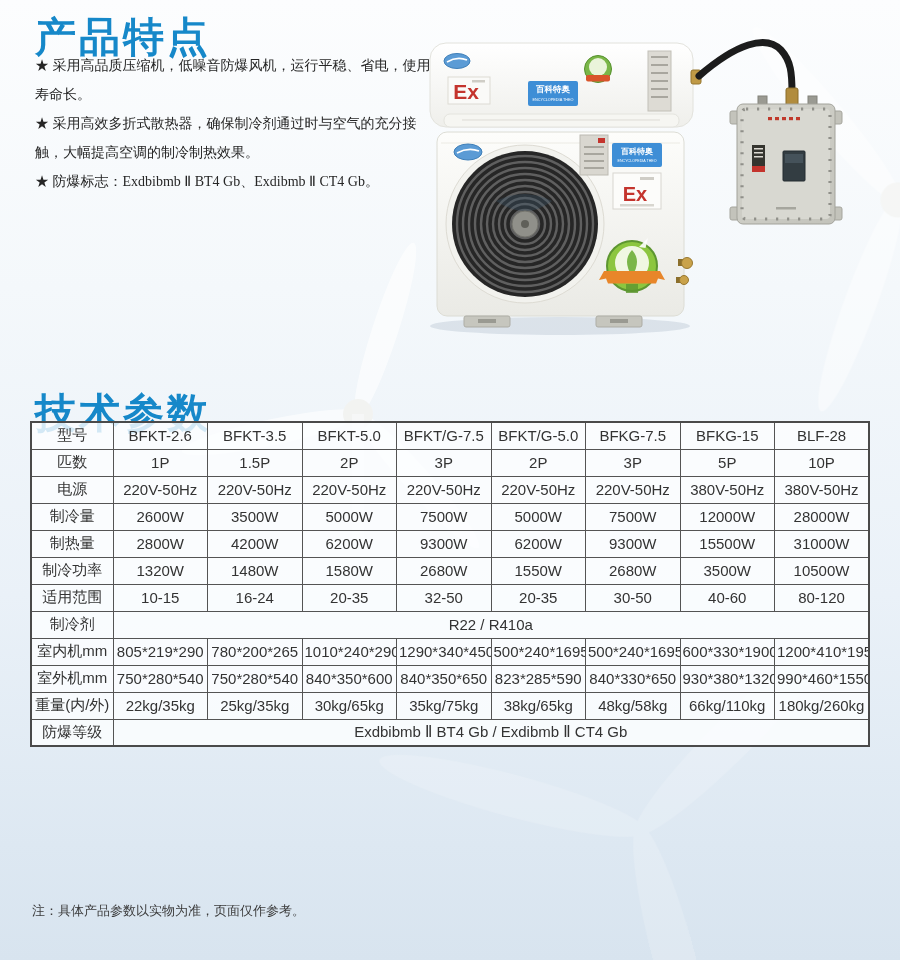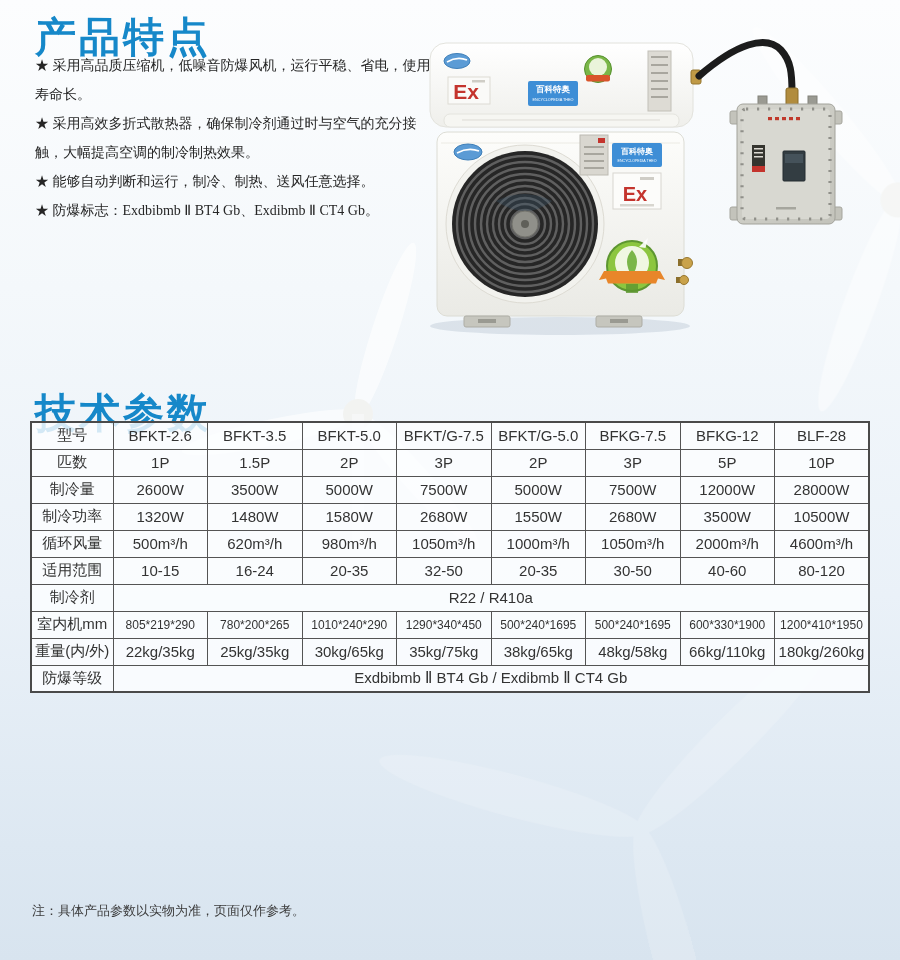--- a/index.html
+++ b/index.html
@@ -31,21 +31,21 @@
   }
   table.spec td {
     border: 1px solid #545454;
     height: 27px; padding: 0 2px;
     text-align: center; vertical-align: middle;
     font-size: 15px; color: #333;
     background: rgba(252,254,255,0.82);
     white-space: nowrap; overflow: hidden;
   }
   table.spec td.lab { font-size: 15px; }
-  table.spec td.sm { font-size: 12px; }
+  table.spec td.sm { font-size: 15px; }
   table.spec col.c-label { width: 82px; }
   .footnote {
     position: absolute; left: 32px; top: 902px; z-index: 2;
     font-size: 13px; color: #3b3b3b;
   }
 </style>
 </head>
 <body>
 
 <div class="page">
@@ -75,21 +75,20 @@
         <ellipse cx="0" cy="-88" rx="14" ry="92" transform="rotate(285)"></ellipse>
       </g>
     </g>
   </svg>
 
   <h1 class="section-title title-features">产品特点</h1>
 
   <div class="features">
       <p>★ 采用高品质压缩机，低噪音防爆风机，运行平稳、省电，使用寿命长。</p>
       <p>★ 采用高效多折式散热器，确保制冷剂通过时与空气的充分接触，大幅提高空调的制冷制热效果。</p>
-      <p>★ 能够自动判断和运行，制冷、制热、送风任意选择。</p>
       <p>★ 防爆标志：Exdbibmb Ⅱ BT4 Gb、Exdibmb Ⅱ CT4 Gb。</p>
     </div>
 
   <svg class="hero" width="500" height="320" viewBox="0 0 500 320">
     <defs>
       <linearGradient id="gIndoor" x1="0" y1="0" x2="0" y2="1">
         <stop offset="0" stop-color="#ffffff"></stop>
           <stop offset="1" stop-color="#efefeb"></stop>
       </linearGradient>
       <linearGradient id="gOutdoor" x1="0" y1="0" x2="0" y2="1">
@@ -256,68 +255,79 @@
     </colgroup>
     <tbody>
         <tr>
           <td class="lab">型号</td>
           <td>BFKT-2.6</td>
           <td>BFKT-3.5</td>
           <td>BFKT-5.0</td>
           <td>BFKT/G-7.5</td>
           <td>BFKT/G-5.0</td>
           <td>BFKG-7.5</td>
-          <td>BFKG-12</td>
+          <td>BFKG-15</td>
           <td>BLF-28</td>
         </tr>
         <tr>
           <td class="lab">匹数</td>
           <td>1P</td>
           <td>1.5P</td>
           <td>2P</td>
           <td>3P</td>
           <td>2P</td>
           <td>3P</td>
           <td>5P</td>
           <td>10P</td>
         </tr>
         <tr>
+          <td class="lab">电源</td>
+          <td>220V-50Hz</td>
+          <td>220V-50Hz</td>
+          <td>220V-50Hz</td>
+          <td>220V-50Hz</td>
+          <td>220V-50Hz</td>
+          <td>220V-50Hz</td>
+          <td>380V-50Hz</td>
+          <td>380V-50Hz</td>
+        </tr>
+        <tr>
           <td class="lab">制冷量</td>
           <td>2600W</td>
           <td>3500W</td>
           <td>5000W</td>
           <td>7500W</td>
           <td>5000W</td>
           <td>7500W</td>
           <td>12000W</td>
           <td>28000W</td>
         </tr>
         <tr>
+          <td class="lab">制热量</td>
+          <td>2800W</td>
+          <td>4200W</td>
+          <td>6200W</td>
+          <td>9300W</td>
+          <td>6200W</td>
+          <td>9300W</td>
+          <td>15500W</td>
+          <td>31000W</td>
+        </tr>
+        <tr>
           <td class="lab">制冷功率</td>
           <td>1320W</td>
           <td>1480W</td>
           <td>1580W</td>
           <td>2680W</td>
           <td>1550W</td>
           <td>2680W</td>
           <td>3500W</td>
           <td>10500W</td>
         </tr>
         <tr>
-          <td class="lab">循环风量</td>
-          <td>500m³/h</td>
-          <td>620m³/h</td>
-          <td>980m³/h</td>
-          <td>1050m³/h</td>
-          <td>1000m³/h</td>
-          <td>1050m³/h</td>
-          <td>2000m³/h</td>
-          <td>4600m³/h</td>
-        </tr>
-        <tr>
           <td class="lab">适用范围</td>
           <td>10-15</td>
           <td>16-24</td>
           <td>20-35</td>
           <td>32-50</td>
           <td>20-35</td>
           <td>30-50</td>
           <td>40-60</td>
           <td>80-120</td>
         </tr>
@@ -330,20 +340,31 @@
           <td class="sm">805*219*290</td>
           <td class="sm">780*200*265</td>
           <td class="sm">1010*240*290</td>
           <td class="sm">1290*340*450</td>
           <td class="sm">500*240*1695</td>
           <td class="sm">500*240*1695</td>
           <td class="sm">600*330*1900</td>
           <td class="sm">1200*410*1950</td>
         </tr>
         <tr>
+          <td class="lab">室外机mm</td>
+          <td class="sm">750*280*540</td>
+          <td class="sm">750*280*540</td>
+          <td class="sm">840*350*600</td>
+          <td class="sm">840*350*650</td>
+          <td class="sm">823*285*590</td>
+          <td class="sm">840*330*650</td>
+          <td class="sm">930*380*1320</td>
+          <td class="sm">990*460*1550</td>
+        </tr>
+        <tr>
           <td class="lab">重量(内/外)</td>
           <td>22kg/35kg</td>
           <td>25kg/35kg</td>
           <td>30kg/65kg</td>
           <td>35kg/75kg</td>
           <td>38kg/65kg</td>
           <td>48kg/58kg</td>
           <td>66kg/110kg</td>
           <td>180kg/260kg</td>
         </tr>

